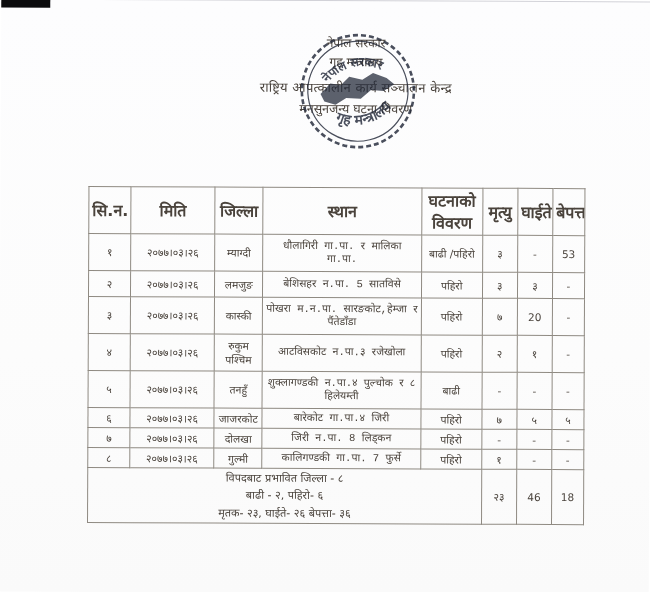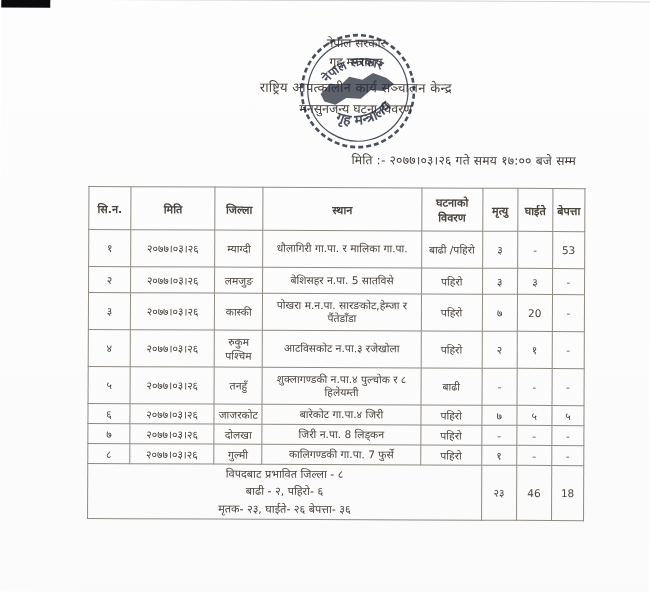--- a/index.html
+++ b/index.html
@@ -39,22 +39,22 @@
     position:absolute;left:88px;top:186px;
     width:497px;border-collapse:collapse;table-layout:fixed;
     font-size:10.6px;color:#4a433c;
   }
   table.report th,table.report td{
     border:1px solid #8f8a82;
     padding:1px 3px;
     text-align:center;vertical-align:middle;
     overflow:hidden;
   }
-  table.report th{font-weight:600;font-size:11px;height:40px;}
-  td.place{line-height:1.25;}
+  table.report th{font-weight:600;font-size:16px;height:40px;}
+  td.place{line-height:1.25;font-family:Liberation Mono, monospace;}
   td.num{font-size:10.5px;}
   tr.r-tall td{height:34px;}
   tr.r-mid td{height:23px;}
   tr.r-short td{height:17px;}
   td.footer-summary{
     text-align:left;vertical-align:top;
     padding:3px 6px 4px 6px;font-size:11px;line-height:1.55;
     height:52px;
   }
   .col-sn{width:42px;}  .col-date{width:84px;} .col-dist{width:48px;}
@@ -84,21 +84,20 @@
       <path id="arcBot" d="M 25 60 A 47 47 0 0 0 117 60" fill="none" stroke="none"></path>
       <text font-size="12" font-weight="bold" fill="#242a3a" stroke="none" font-family="DejaVu Sans, Liberation Sans, sans-serif">
         <textPath href="#arcTop" startOffset="50%" text-anchor="middle">नेपाल सरकार</textPath>
       </text>
       <text font-size="14" font-weight="bold" fill="#242a3a" stroke="none" font-family="DejaVu Sans, Liberation Sans, sans-serif">
         <textPath href="#arcBot" startOffset="50%" text-anchor="middle">गृह मन्त्रालय</textPath>
       </text>
     </g>
   </svg>
 
-  <div class="date-line">मिति :- २०७७।०३।२६ गते समय १७:०० बजे सम्म</div>
 
   <table class="report">
     <colgroup>
       <col class="col-sn">
         <col class="col-date">
         <col class="col-dist">
         <col class="col-place">
       <col class="col-event">
         <col class="col-d">
         <col class="col-i">

